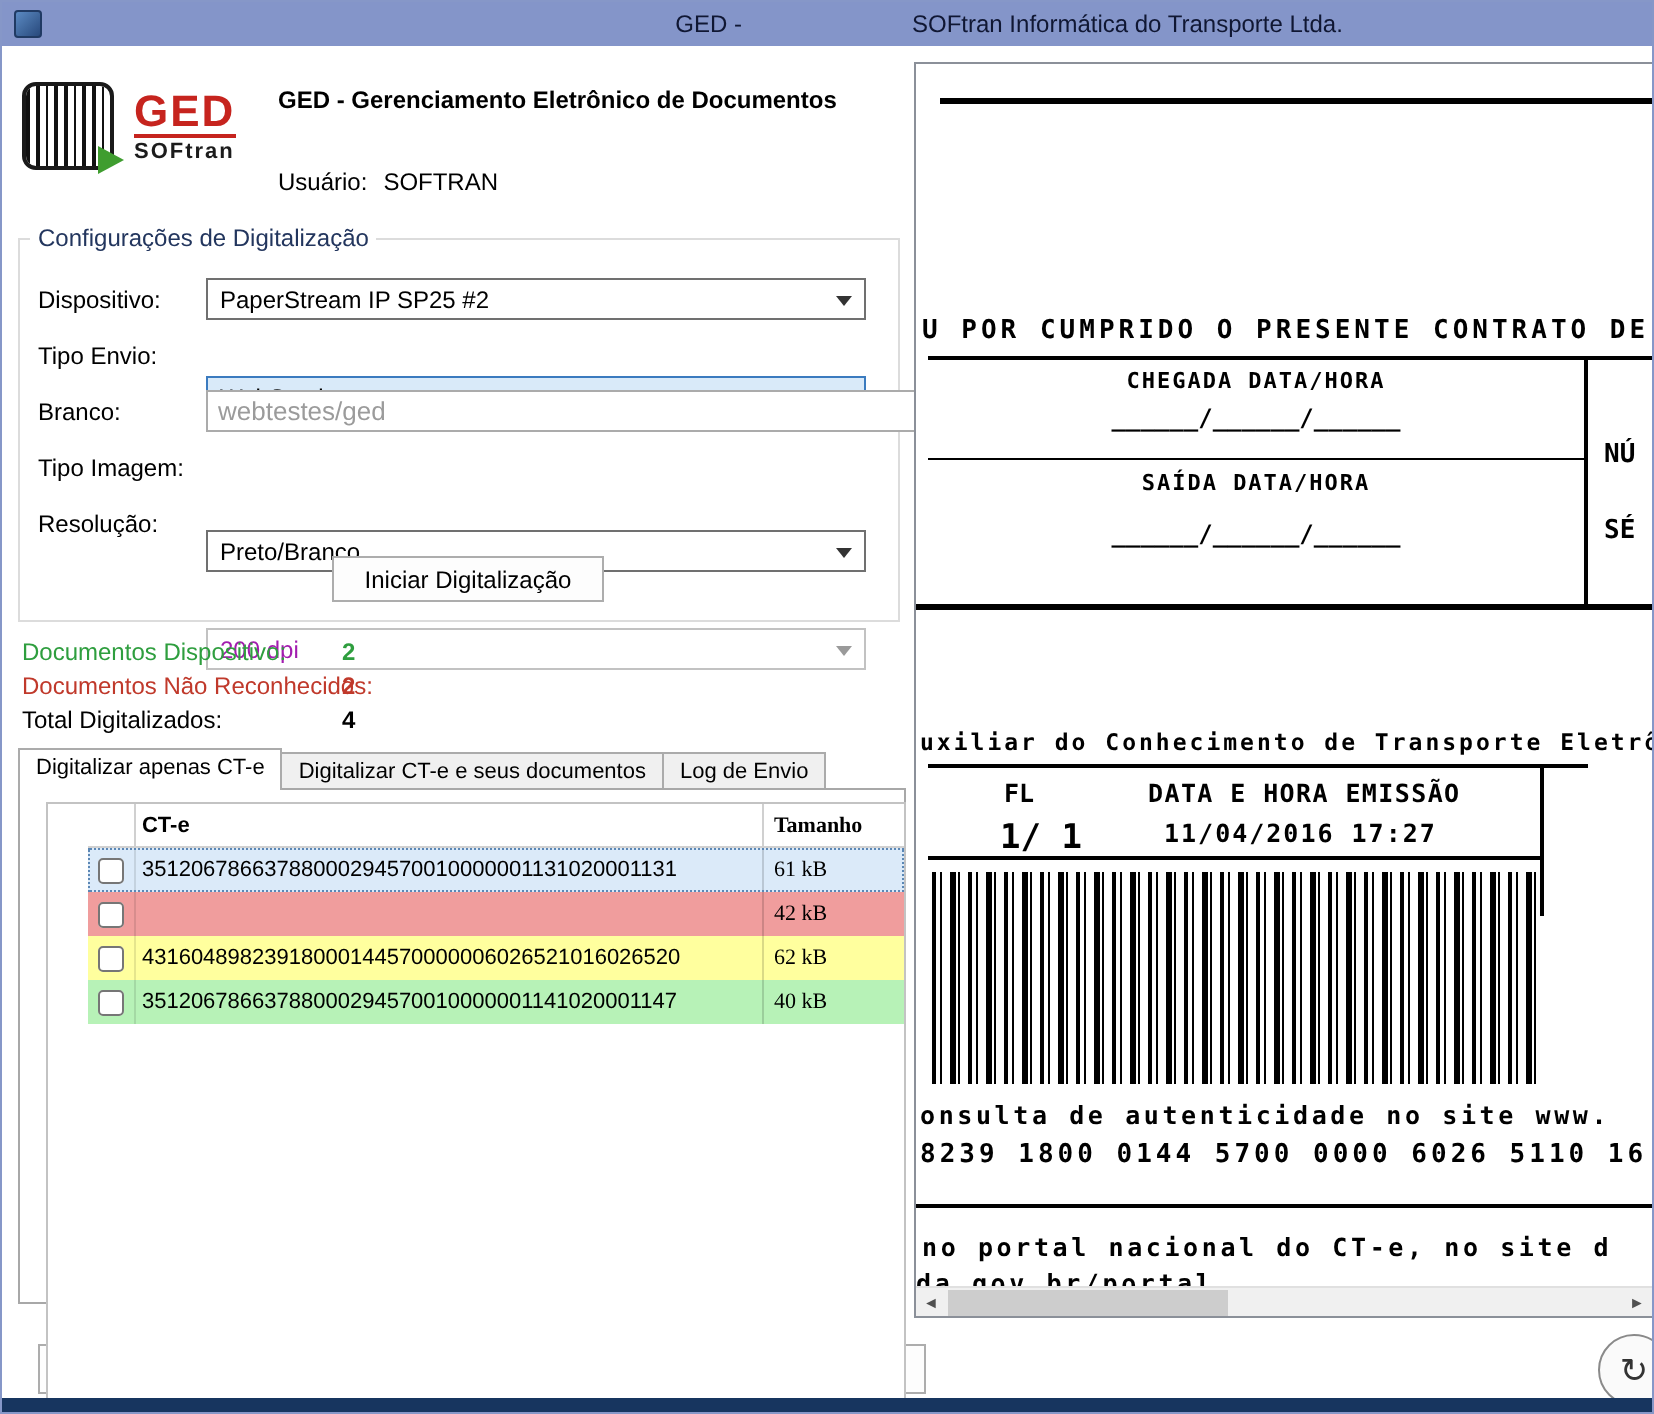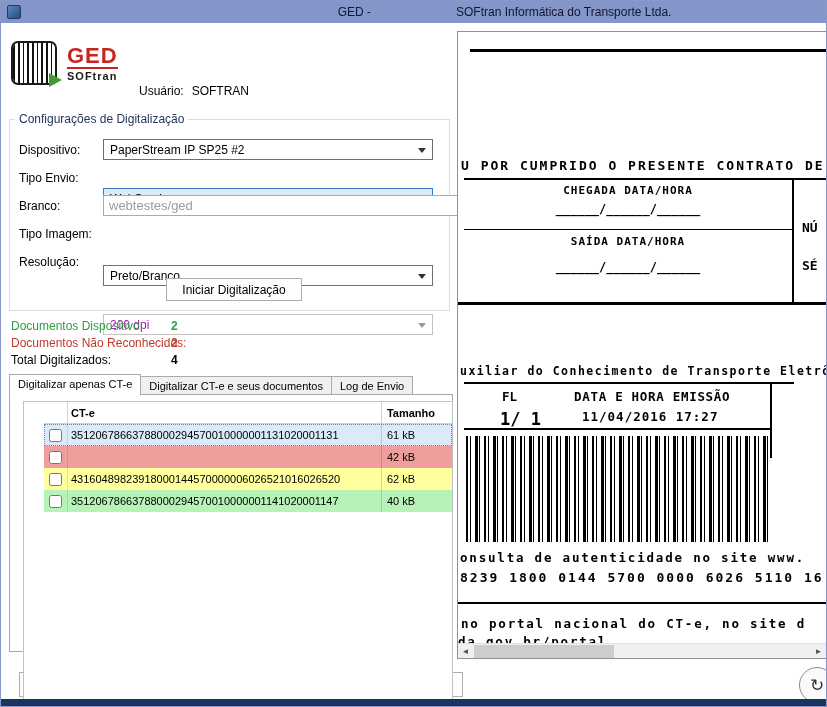--- a/index.html
+++ b/index.html
@@ -74,21 +74,21 @@
 
   
   .grid { position: absolute; left: 22px; top: 400px; width: 430px; height: 312px;
           border: 1px solid #c3c3c3; background: #fff; z-index: 2; overflow: hidden; padding-left: 20px; }
   .g-row { display: flex; height: 22px; align-items: center; font-size: 11px; }
   .g-head { border-bottom: 1px solid #d0d0d0; font-weight: bold; }
   .g-cb   { width: 24px; display: flex; justify-content: center; align-items: center; height: 100%; }
   .g-cte  { width: 328px; padding-left: 3px; height: 100%; display: flex; align-items: center;
             border-left: 1px solid rgba(0,0,0,0.10); overflow: hidden; white-space: nowrap; }
   .g-size { width: 74px; padding-left: 5px; height: 100%; display: flex; align-items: center;
-            border-left: 1px solid rgba(0,0,0,0.15); }
+            border-left: 1px solid rgba(0,0,0,0.15); font-family: Liberation Serif, serif; }
   .g-head .g-cte, .g-head .g-size { border-left-color: #d0d0d0; }
   .r-blue   { background: #dbeaf9; outline: 1px dotted #5b87b5; outline-offset: -1px; }
   .r-red    { background: #f09d9d; }
   .r-yellow { background: #ffff9e; }
   .r-green  { background: #b7f2b7; }
   .g-row input[type=checkbox] { width: 13px; height: 13px; }
 
   
   .btn-trash { position: absolute; left: 18px; top: 671px; width: 30px; height: 25px;
                display: flex; align-items: center; justify-content: center; }
@@ -129,20 +129,21 @@
 
   <div class="logo">
     <div class="logo-barcode">
       <div class="logo-arrow"></div>
     </div>
     <div class="logo-textcol">
       <div class="logo-ged">GED</div>
       <div class="logo-sof">SOFtran</div>
     </div>
   </div>
+  <div class="app-title">GED - Gerenciamento Eletrônico de Documentos</div>
   <div class="user-line">
     <b>Usuário:</b><span>SOFTRAN</span>
   </div>
 
   <div class="groupbox"></div>
   <div class="groupbox-legend">Configurações de Digitalização</div>
 
   <div class="field-label" style="top:142px">Dispositivo:</div>
   <div class="field-ctl combo" style="top:138px">
     <span>PaperStream IP SP25 #2</span>

